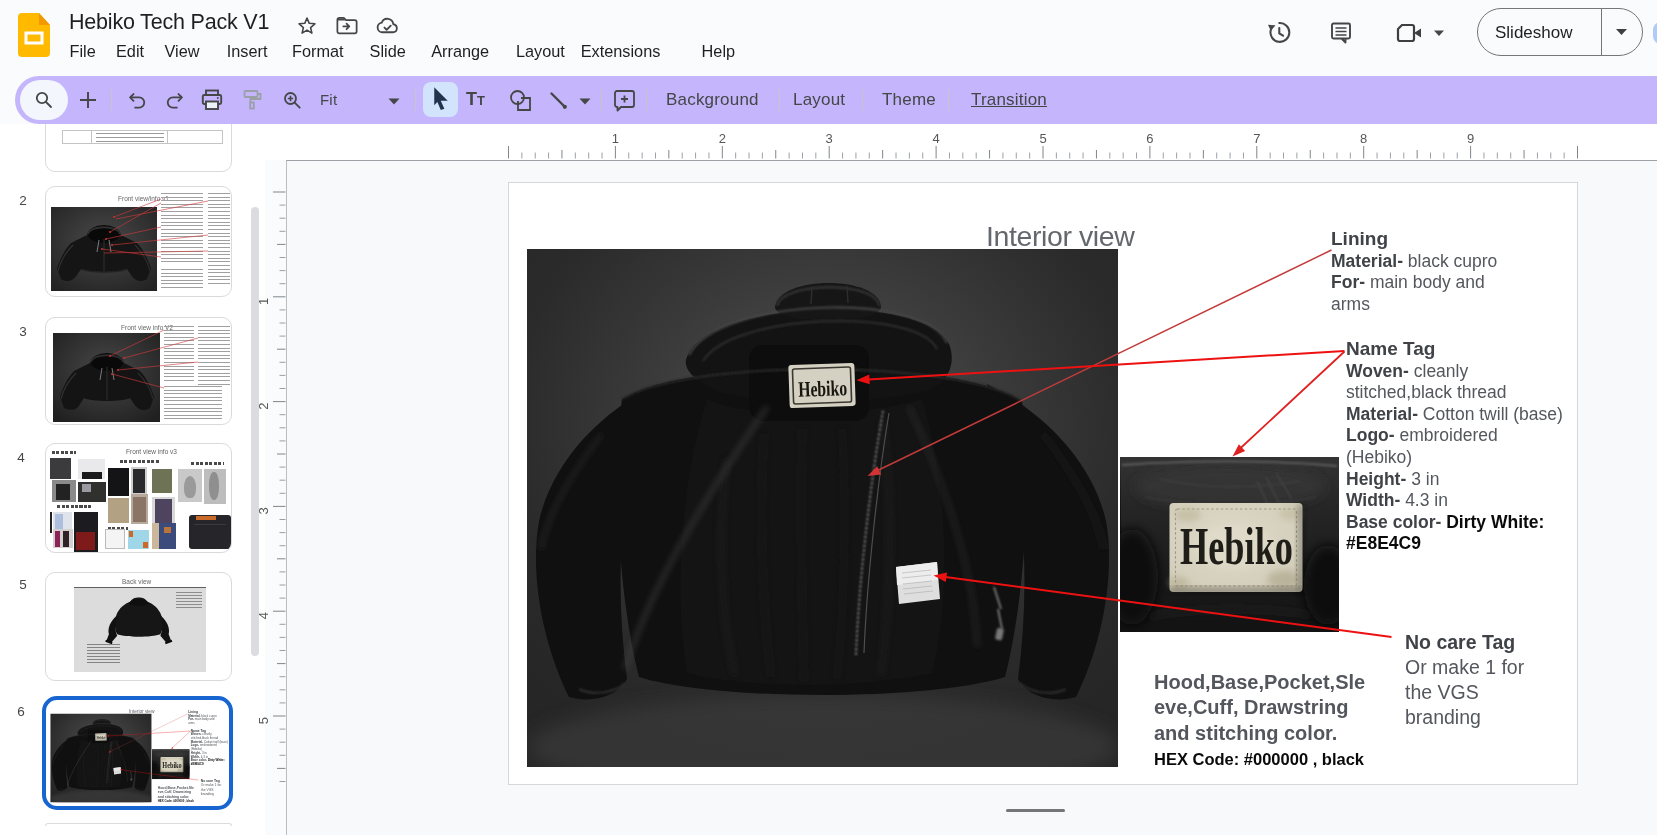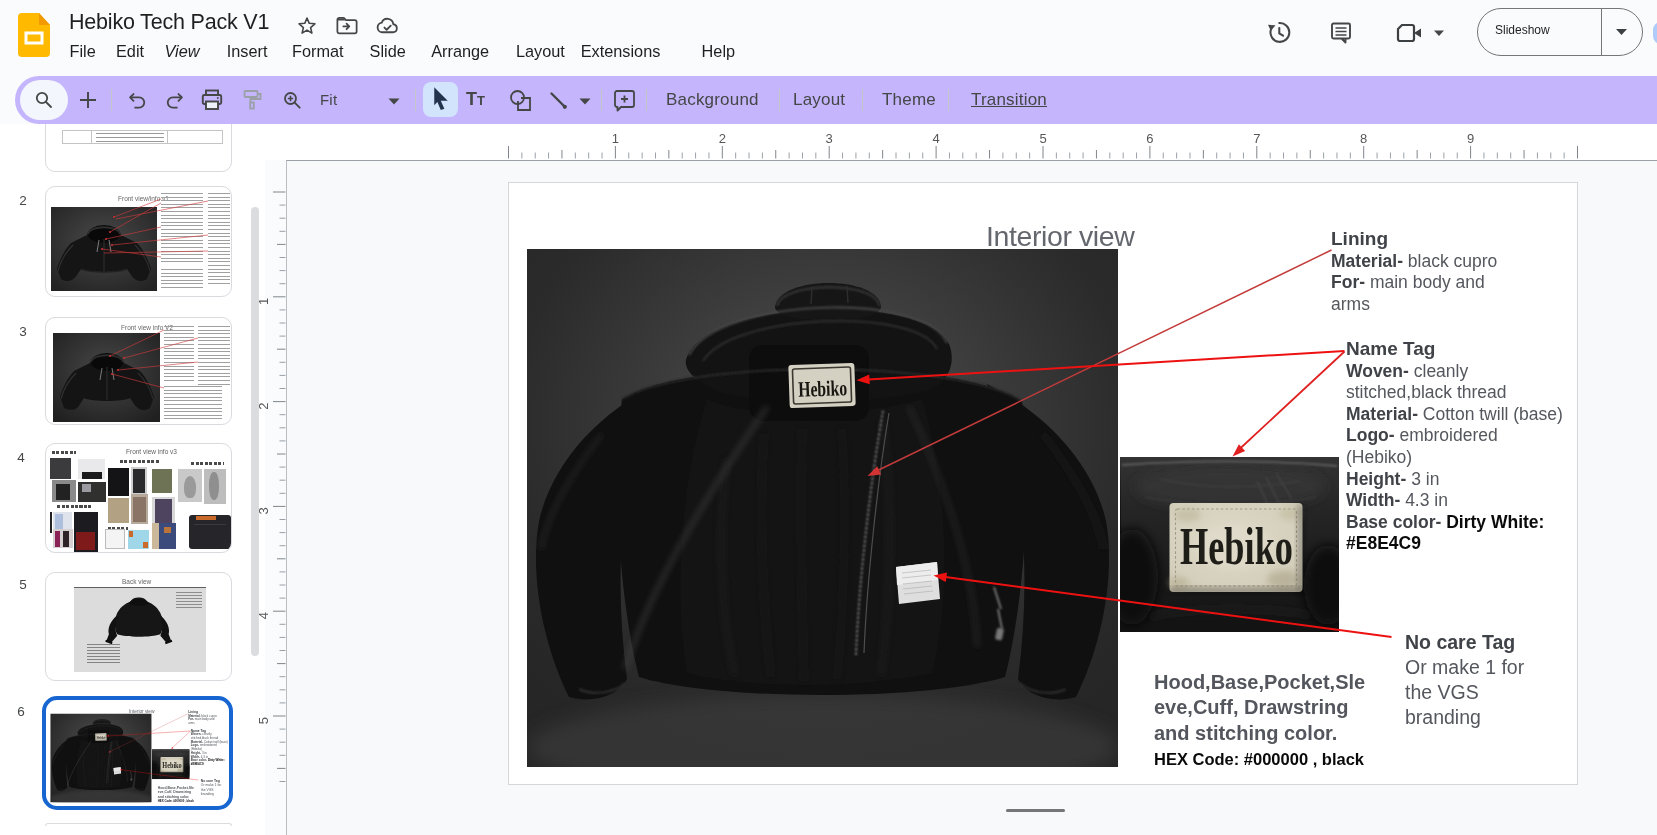--- a/index.html
+++ b/index.html
@@ -57,21 +57,21 @@
       <path d="M8 10.5 h6 M11.5 7.5 l3 3 -3 3" fill="none" stroke="#444746" stroke-width="1.9" stroke-linecap="round" stroke-linejoin="round"></path>
     </svg>
 
     <svg class="hdricon" style="left:376px;" width="23" height="20" viewBox="0 0 24 20">
       <path d="M6.5 16.5 a5 5 0 0 1 -0.5 -9.95 A6.2 6.2 0 0 1 18 8.2 a4.2 4.2 0 0 1 0.3 8.3 Z" fill="none" stroke="#444746" stroke-width="1.9" stroke-linejoin="round"></path>
       <path d="M8.8 11.6 l2.3 2.3 4.3 -4.3" fill="none" stroke="#444746" stroke-width="1.9" stroke-linecap="round" stroke-linejoin="round"></path>
     </svg>
     <div id="menubar">
       <span style="left:69.5px;">File</span>
         <span style="left:116px;">Edit</span>
-        <span style="left:164.5px;font-style:italic;">View</span>
+        <span style="left:164.5px;">View</span>
         <span style="left:226.7px;">Insert</span>
         <span style="left:292px;">Format</span>
         <span style="left:369.6px;">Slide</span>
         <span style="left:431.2px;text-align:center;">Arrange</span>
         <span style="left:516px;">Layout</span>
         <span style="left:580.7px;">Extensions</span>
         <span style="left:683.6px;margin-left:18px;">Help</span>
     </div>
 
     <svg class="abs" style="left:1266px; top:20px;" width="27" height="26" viewBox="0 0 24 24">
@@ -83,21 +83,21 @@
       <path d="M3 4 a1.5 1.5 0 0 1 1.5 -1.5 H19.5 A1.5 1.5 0 0 1 21 4 V16 a1.5 1.5 0 0 1 -1.5 1.5 H12.5 L16.5 21.5 V17.5 H4.5 A1.5 1.5 0 0 1 3 16 Z" fill="none" stroke="#444746" stroke-width="1.9" stroke-linejoin="round"></path>
       <path d="M6.5 7 h11 M6.5 10.5 h11 M6.5 14 h11" stroke="#444746" stroke-width="1.7"></path>
     </svg>
     <svg class="abs" style="left:1396px; top:23px;" width="52" height="20" viewBox="0 0 52 20">
       <path d="M2 6 l4 -4 H16 a2 2 0 0 1 2 2 V16 a2 2 0 0 1 -2 2 H4 a2 2 0 0 1 -2 -2 Z" fill="none" stroke="#3c4043" stroke-width="2.2" stroke-linejoin="round"></path>
       <path d="M18 10 l7 -4.5 v9 Z" fill="#3c4043"></path>
       <path d="M38 7.5 l5 5.5 5 -5.5 Z" fill="#444746"></path>
     </svg>
 
     <div class="abs" style="left:1477px; top:8px; width:166px; height:48px; border:1px solid #747775; border-radius:24px;"></div>
-    <div class="abs" style="left:1495px; top:23px; font-size:12px; color:#1f1f1f; font-weight:500;">Slideshow</div>
+    <div class="abs" style="left:1495px; top:23px; font-size:17px; color:#1f1f1f; font-weight:500;">Slideshow</div>
     <div class="abs" style="left:1601px; top:9px; width:1px; height:46px; background:#747775;"></div>
     <svg class="abs" style="left:1614px; top:27px;" width="15" height="10" viewBox="0 0 15 10">
         <path d="M2 2 l5.5 6 5.5 -6 Z" fill="#3c4043"></path>
       </svg>
     <div class="abs" style="left:1653px; top:22px; width:8px; height:22px; border-radius:11px 0 0 11px; background:#aecbfa;"></div>
   </div>
 
   <div id="toolbar">
     <div class="abs" style="left:5px; top:4px; width:48px; height:40px; background:#f3f6fc; border-radius:20px;"></div>
 

